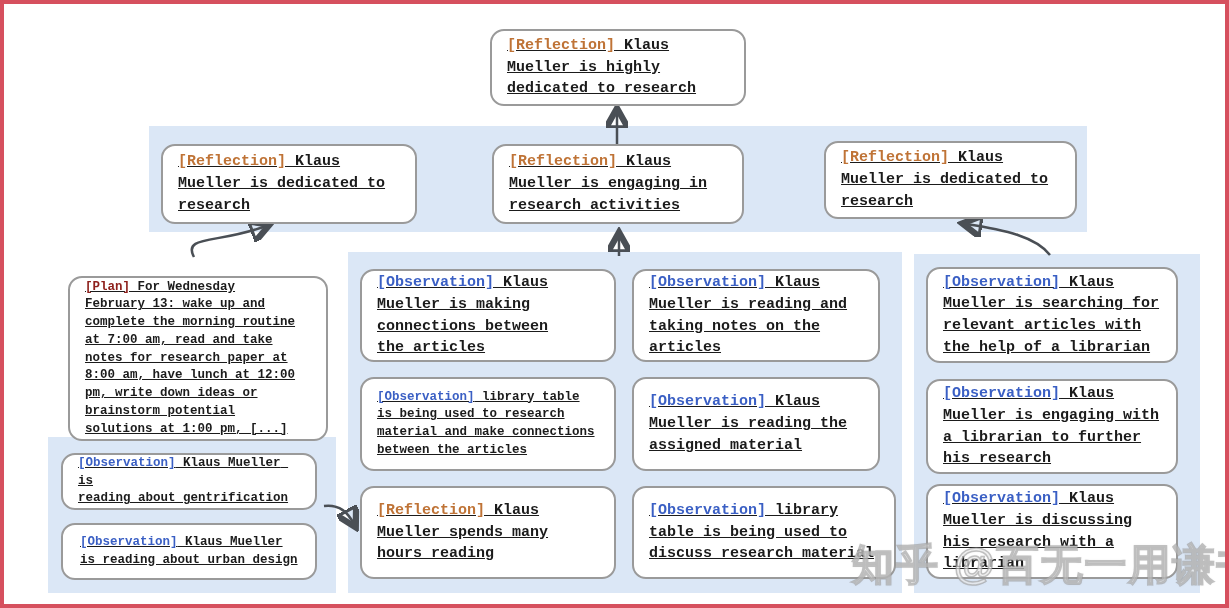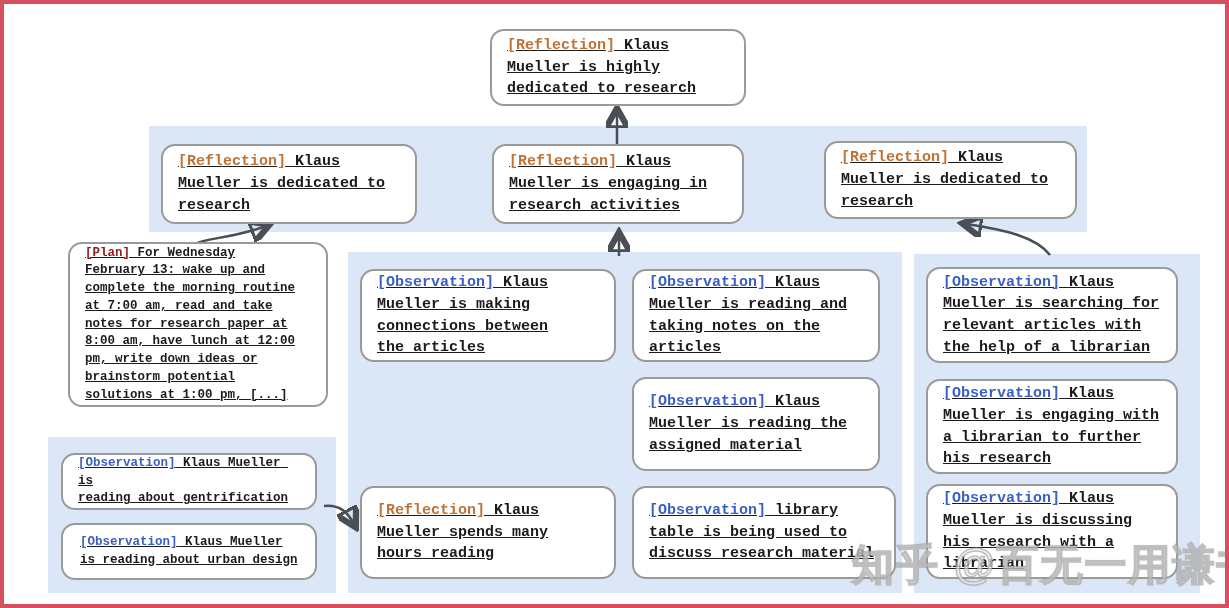--- a/index.html
+++ b/index.html
@@ -69,21 +69,21 @@
 Mueller is engaging in
 research activities</span></div>
   </div>
 
   <div class="box" style="left:820px;top:137px;width:253px;height:78px;">
     <div class="txt"><span class="tag-reflection">[Reflection]</span><span> Klaus
 Mueller is dedicated to
 research</span></div>
   </div>
 
-  <div class="box small" style="left:64px;top:238px;width:260px;height:165px;">
+  <div class="box small" style="left:64px;top:272px;width:260px;height:165px;">
     <div class="txt"><span class="tag-plan">[Plan]</span><span> For Wednesday
 February 13: wake up and
 complete the morning routine
 at 7:00 am, read and take
 notes for research paper at
 8:00 am, have lunch at 12:00
 pm, write down ideas or
 brainstorm potential
 solutions at 1:00 pm, [...]</span></div>
   </div>
@@ -98,20 +98,26 @@
 is reading about urban design</span></div>
   </div>
 
   <div class="box" style="left:356px;top:265px;width:256px;height:93px;">
     <div class="txt"><span class="tag-observation">[Observation]</span><span> Klaus
 Mueller is making
 connections between
 the articles</span></div>
   </div>
 
+  <div class="box small" style="left:356px;top:373px;width:256px;height:94px;">
+    <div class="txt"><span class="tag-observation">[Observation]</span><span> library table
+is being used to research
+material and make connections
+between the articles</span></div>
+  </div>
 
   <div class="box" style="left:356px;top:482px;width:256px;height:93px;">
     <div class="txt"><span class="tag-reflection">[Reflection]</span><span> Klaus
 Mueller spends many
 hours reading</span></div>
   </div>
 
   <div class="box" style="left:628px;top:265px;width:248px;height:93px;">
     <div class="txt"><span class="tag-observation">[Observation]</span><span> Klaus
 Mueller is reading and

